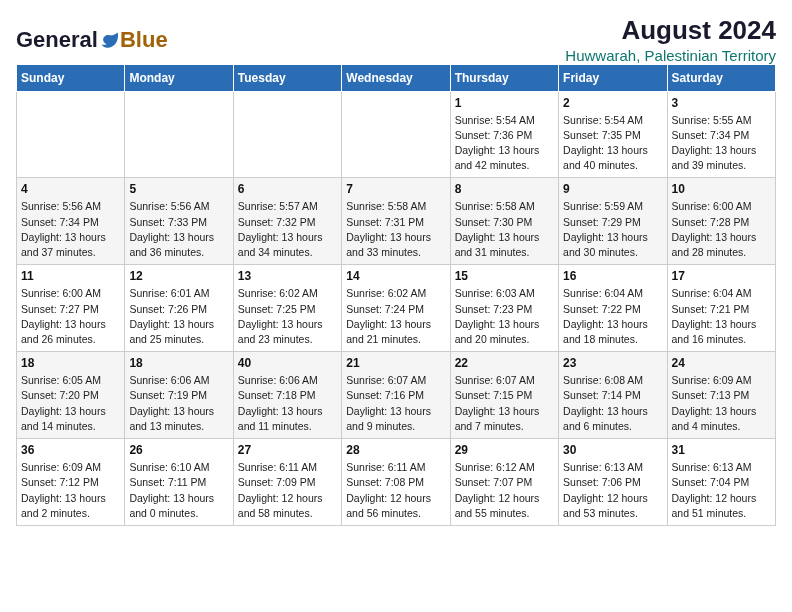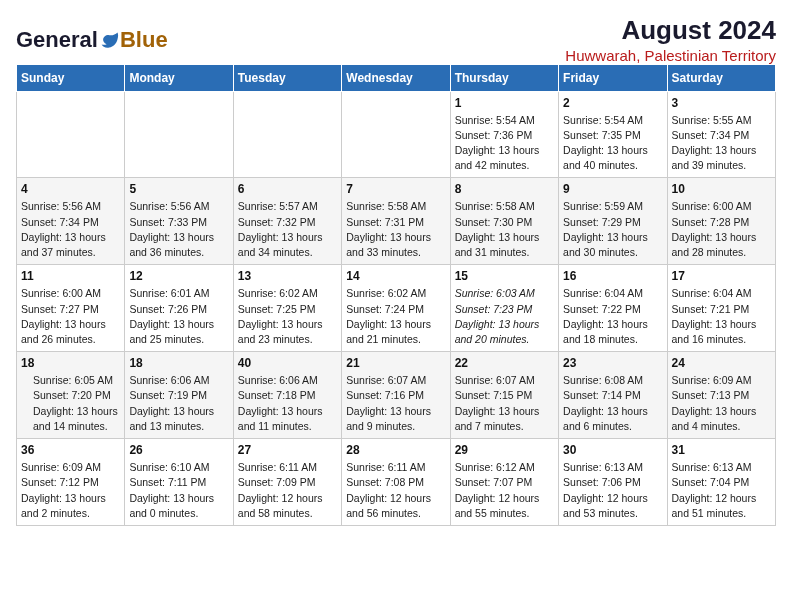--- a/index.html
+++ b/index.html
@@ -36,21 +36,21 @@
     }
     .title-block { text-align: right; }
     .month-title {
       font-size: 26px;
       font-weight: bold;
       color: #1a1a2e;
       line-height: 1.1;
     }
     .location {
       font-size: 15px;
-      color: #b91c1c;
+      color: #0f766e;
       margin-top: 2px;
     }
     .calendar {
       width: 100%;
       border-collapse: collapse;
       font-size: 11px;
     }
     .calendar th {
       background-color: #2a6db5;
       color: #fff;
@@ -225,21 +225,21 @@
         </td>
         <td>
           <div class="day-num">14</div>
           <div class="day-detail" style="white-space: pre-line;">Sunrise: 6:02 AM
 Sunset: 7:24 PM
 Daylight: 13 hours
 and 21 minutes.</div>
         </td>
         <td>
           <div class="day-num">15</div>
-          <div class="day-detail" style="white-space: pre-line; font-style: italic;">Sunrise: 6:03 AM
+          <div class="day-detail" style="white-space: pre-line;">Sunrise: 6:03 AM
 Sunset: 7:23 PM
 Daylight: 13 hours
 and 20 minutes.</div>
         </td>
         <td>
           <div class="day-num">16</div>
           <div class="day-detail" style="white-space: pre-line;">Sunrise: 6:04 AM
 Sunset: 7:22 PM
 Daylight: 13 hours
 and 18 minutes.</div>
@@ -248,21 +248,21 @@
           <div class="day-num">17</div>
           <div class="day-detail" style="white-space: pre-line;">Sunrise: 6:04 AM
 Sunset: 7:21 PM
 Daylight: 13 hours
 and 16 minutes.</div>
         </td>
       </tr>
       <tr class="row-even">
         <td>
           <div class="day-num">18</div>
-          <div class="day-detail" style="white-space: pre-line; margin-left: 12px;">Sunrise: 6:05 AM
+          <div class="day-detail" style="white-space: pre-line;">Sunrise: 6:05 AM
 Sunset: 7:20 PM
 Daylight: 13 hours
 and 14 minutes.</div>
         </td>
         <td>
           <div class="day-num">18</div>
           <div class="day-detail" style="white-space: pre-line;">Sunrise: 6:06 AM
 Sunset: 7:19 PM
 Daylight: 13 hours
 and 13 minutes.</div>

